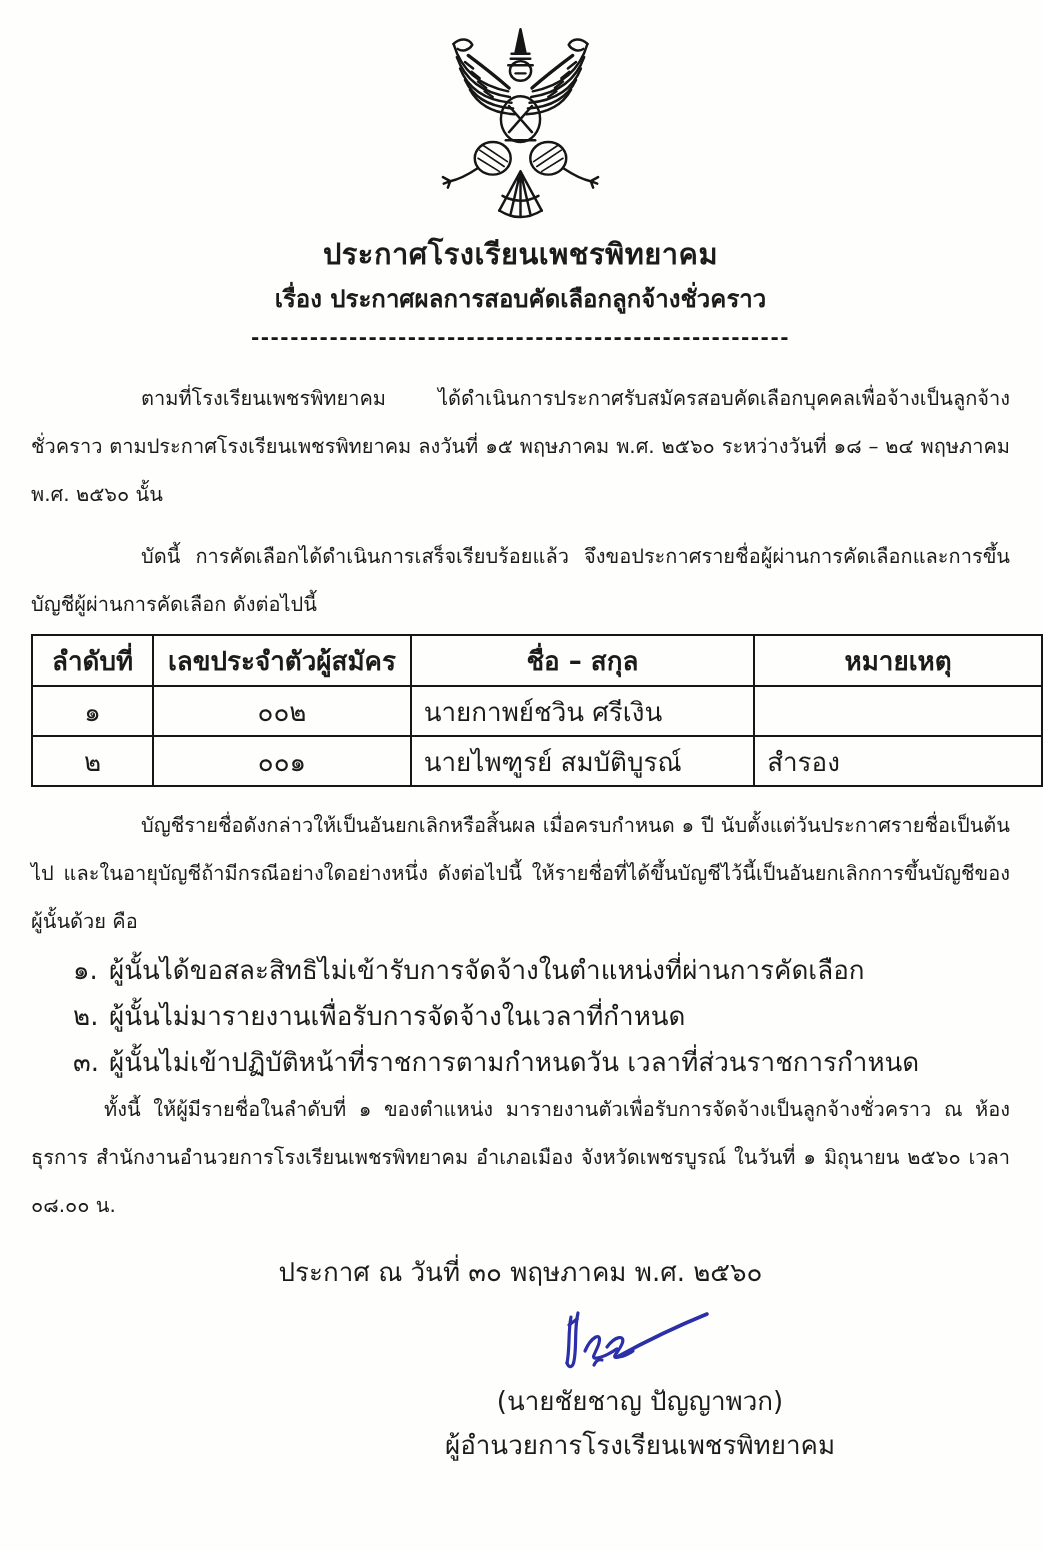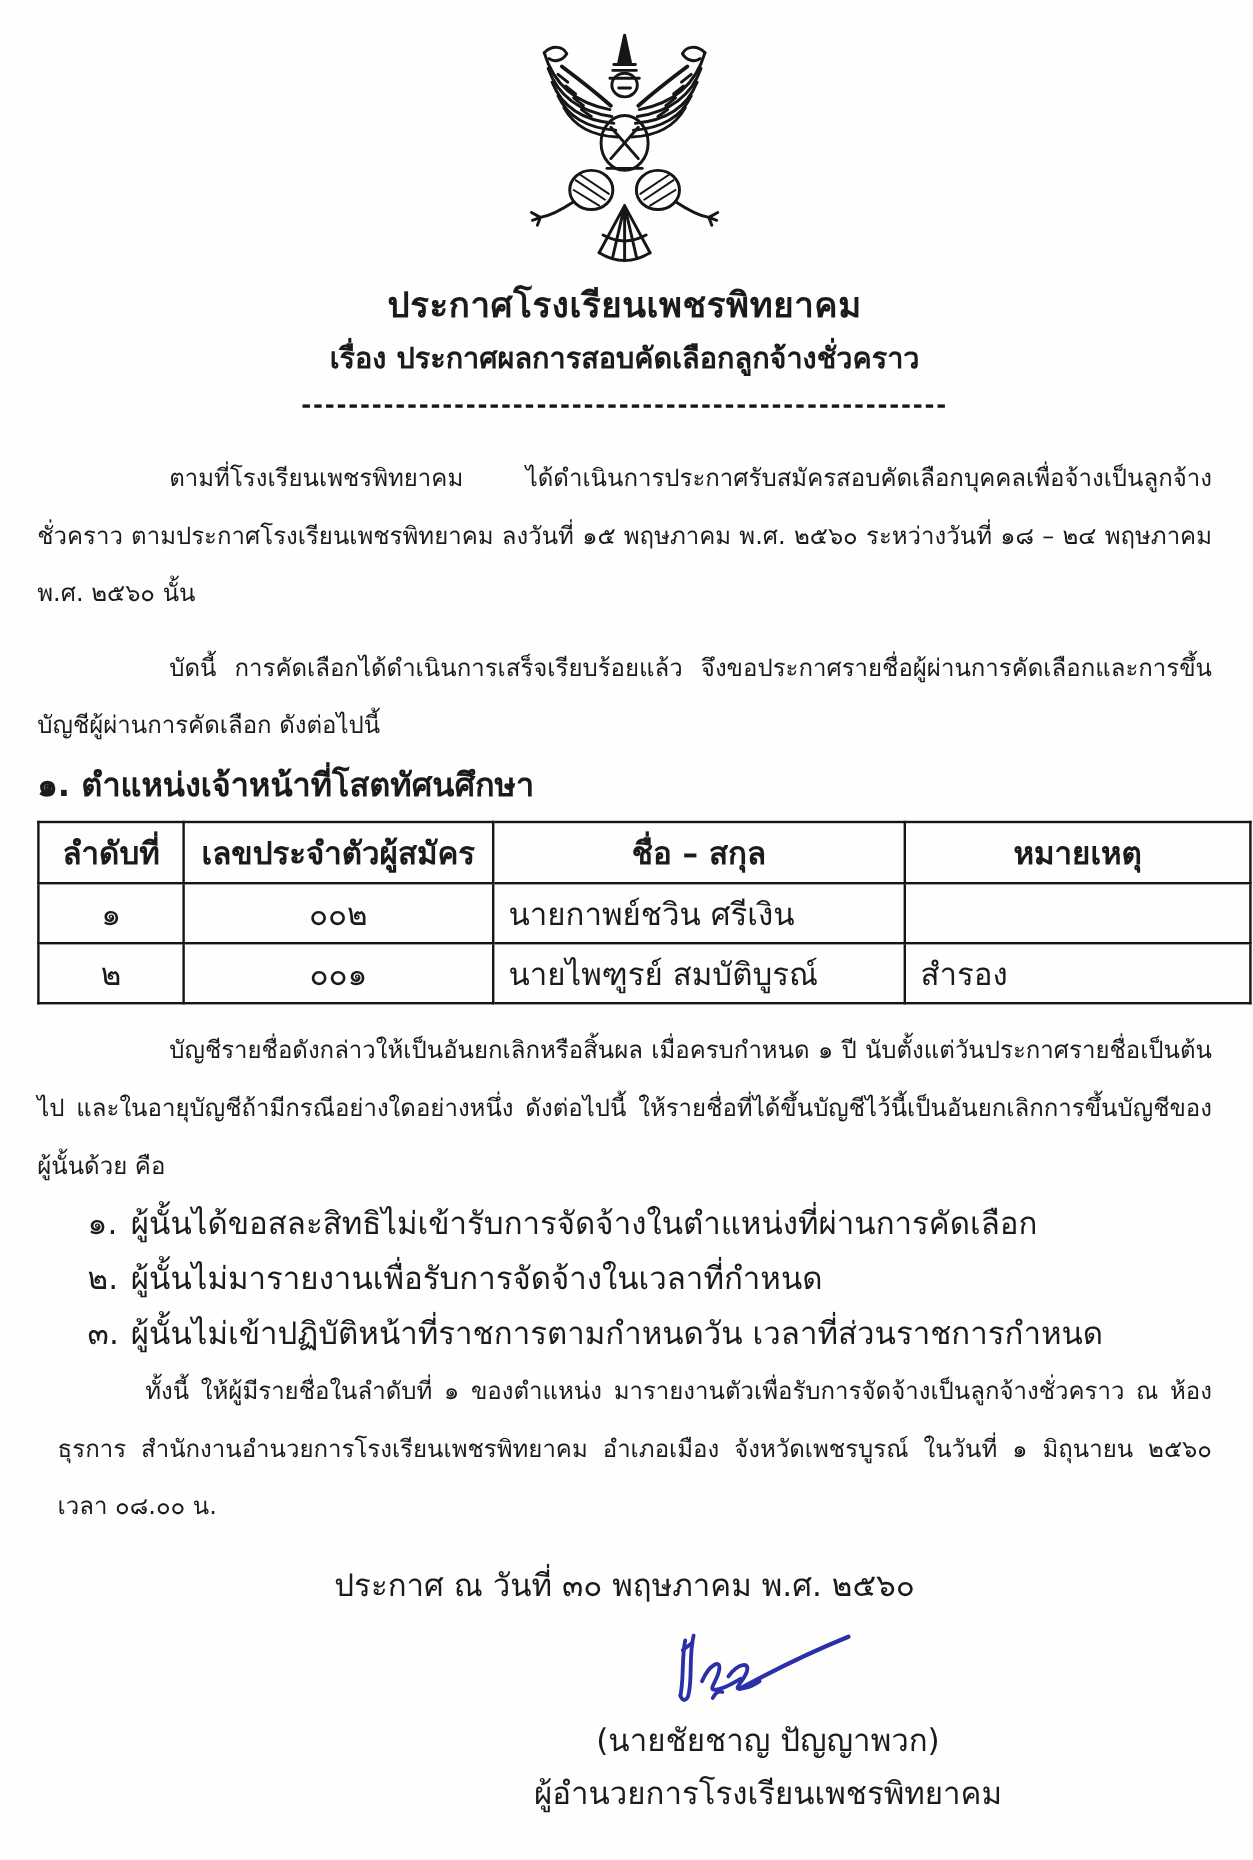--- a/index.html
+++ b/index.html
@@ -47,21 +47,21 @@
     font-weight:bold;
   }
   
   .para{
     margin:0;
     font-size:20px;
     line-height:48px;
     text-align:justify;
   }
   .indent-lg{text-indent:110px;}
-  .indent-md{text-indent:73px;margin-left:17px;}
+  .indent-md{text-indent:73px;}
   .p1{margin-top:24px;}
   .p2{margin-top:14px;}
   .section-heading{
     margin:4px 0 0 0;
     font-size:27px;font-weight:bold;
     line-height:46px;
   }
   
   table.result-table{
     width:1012px;
@@ -175,21 +175,20 @@
     </svg>
   </div>
 
   <h1 class="doc-title">ประกาศโรงเรียนเพชรพิทยาคม</h1>
   <h2 class="doc-subject">เรื่อง  ประกาศผลการสอบคัดเลือกลูกจ้างชั่วคราว</h2>
   <div class="divider">-------------------------------------------------------</div>
 
   <p class="para indent-lg p1">ตามที่โรงเรียนเพชรพิทยาคม  ได้ดำเนินการประกาศรับสมัครสอบคัดเลือกบุคคลเพื่อจ้างเป็นลูกจ้าง ชั่วคราว  ตามประกาศโรงเรียนเพชรพิทยาคม  ลงวันที่ ๑๕ พฤษภาคม พ.ศ. ๒๕๖๐  ระหว่างวันที่ ๑๘ – ๒๔ พฤษภาคม  พ.ศ. ๒๕๖๐  นั้น</p>
   <p class="para indent-lg p2">บัดนี้  การคัดเลือกได้ดำเนินการเสร็จเรียบร้อยแล้ว  จึงขอประกาศรายชื่อผู้ผ่านการคัดเลือกและการขึ้นบัญชีผู้ผ่านการคัดเลือก  ดังต่อไปนี้</p>
 
-  <h3 class="section-heading">๑.  ตำแหน่งเจ้าหน้าที่โสตทัศนศึกษา</h3>
 
   <table class="result-table">
     <colgroup>
       <col class="col-no">
         <col class="col-id">
         <col class="col-name">
         <col class="col-remark">
     </colgroup>
     <thead>
       <tr>

